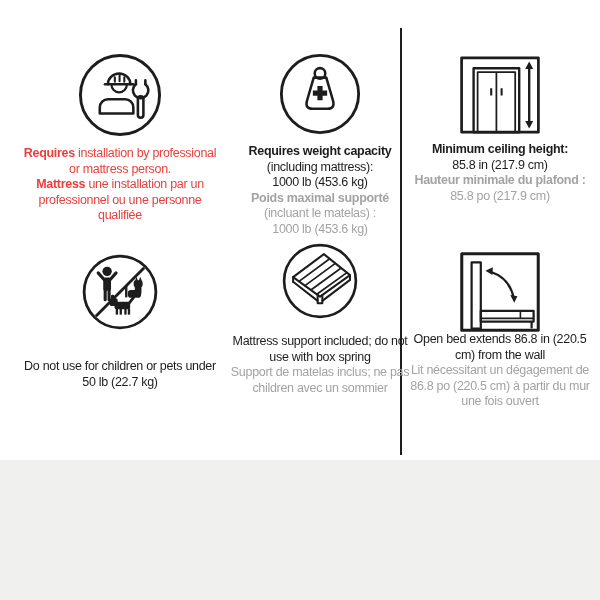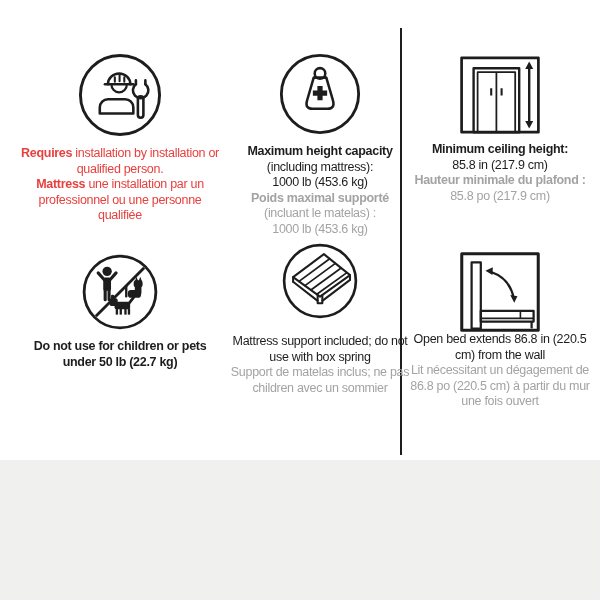--- a/index.html
+++ b/index.html
@@ -32,36 +32,36 @@
         <path d="M32.5,37.5 h33" stroke-width="3"></path>
         <path d="M44,29.5 v5 M49.5,27 v7 M55,29.5 v5" stroke-width="2.4"></path>
         <path d="M40,37.5 a9,9.5 0 0 0 18,0" stroke-width="2.6"></path>
         <path d="M26.5,71.5 v-7 a9.5,9.5 0 0 1 9.5,-9.5 h20 a9.5,9.5 0 0 1 9.5,9.5 v7 z" stroke-width="3"></path>
         <path d="M68.5,37.5 A9,9 0 1 0 79.5,37.5" stroke-width="3"></path>
         <path d="M68.5,37.5 v-4.5 M79.5,37.5 v-4.5" stroke-width="3"></path>
         <rect x="70.8" y="51.5" width="6.4" height="25" rx="3.2" stroke-width="3"></rect>
       </g>
     </svg>
     <div class="txtwrap">
-      <p class="red"><span class="b">Requires</span><span> installation by installation or qualified person.</span></p>
+      <p class="red"><span class="b">Requires</span><span> installation by professional or mattress person.</span></p>
       <p class="red"><span class="b">Mattress</span><span> une installation par un professionnel ou une personne qualifiée</span></p>
     </div>
   </section>
 
   <section class="cell" style="left:237px;top:52px;width:166px;">
     <svg class="icon" width="84" height="84" viewBox="0 0 100 100">
       <g fill="none" stroke="#1d1d1d" stroke-linejoin="round">
         <circle cx="50" cy="50" r="46" stroke-width="3.4"></circle>
         <circle cx="50" cy="25.5" r="6.3" stroke-width="3"></circle>
         <path d="M42.5,30.5 h15 l8,27.5 q2.6,9.5 -6.5,9.5 h-18 q-9.1,0 -6.5,-9.5 z" stroke-width="3"></path>
         <path d="M50,40.5 v17 M41.5,49 h17" stroke-width="6.2"></path>
       </g>
     </svg>
     <div class="txtwrap">
-      <p class="b black">Maximum height capacity</p>
+      <p class="b black">Requires weight capacity</p>
       <p class="black">(including mattress):</p>
       <p class="black">1000 lb (453.6 kg)</p>
       <p class="b gray">Poids maximal supporté</p>
       <p class="gray">(incluant le matelas) :</p>
       <p class="gray">1000 lb (453.6 kg)</p>
     </div>
   </section>
 
   <section class="cell" style="left:402px;top:56px;width:196px;">
     <svg class="icon" width="80" height="78" viewBox="0 0 100 97">
@@ -112,21 +112,21 @@
         <rect x="43" y="62.5" width="20" height="9.5" rx="2.5"></rect>
         <rect x="36.5" y="58" width="10.5" height="10" rx="2.5"></rect>
         <rect x="38.5" y="53.5" width="4" height="7" rx="1.5"></rect>
         <rect x="44.5" y="71" width="3" height="8"></rect>
         <rect x="49.5" y="71" width="3" height="8"></rect>
         <rect x="55.5" y="71" width="3" height="8"></rect>
         <rect x="60" y="71" width="3" height="8"></rect>
       </g>
       <path d="M62,64 L67.5,57" fill="none" stroke="#1d1d1d" stroke-width="3.5" stroke-linecap="round"></path>
     </svg>
-    <div class="txtwrap" style="margin-top:8px;font-weight:bold;">
+    <div class="txtwrap" style="margin-top:28px;">
       <p class="black">Do not use for children or pets under 50 lb (22.7 kg)</p>
     </div>
   </section>
 
   <section class="cell" style="left:228px;top:242px;width:184px;">
     <svg class="icon" width="78" height="78" viewBox="0 0 100 100">
       <g fill="none" stroke="#1d1d1d" stroke-linejoin="round" stroke-linecap="round">
         <circle cx="50" cy="50" r="46" stroke-width="3.4"></circle>
         <path d="M15.5,45 L55,15.5 L88.5,42.5 L50,70 Z" stroke-width="2.6"></path>
         <path d="M23.1,50.5 L62.4,21.4 M30.7,56 L69.7,27.4 M38.3,61.5 L77.1,33.3 M45.9,67 L84.5,39.3" stroke-width="2.2"></path>

